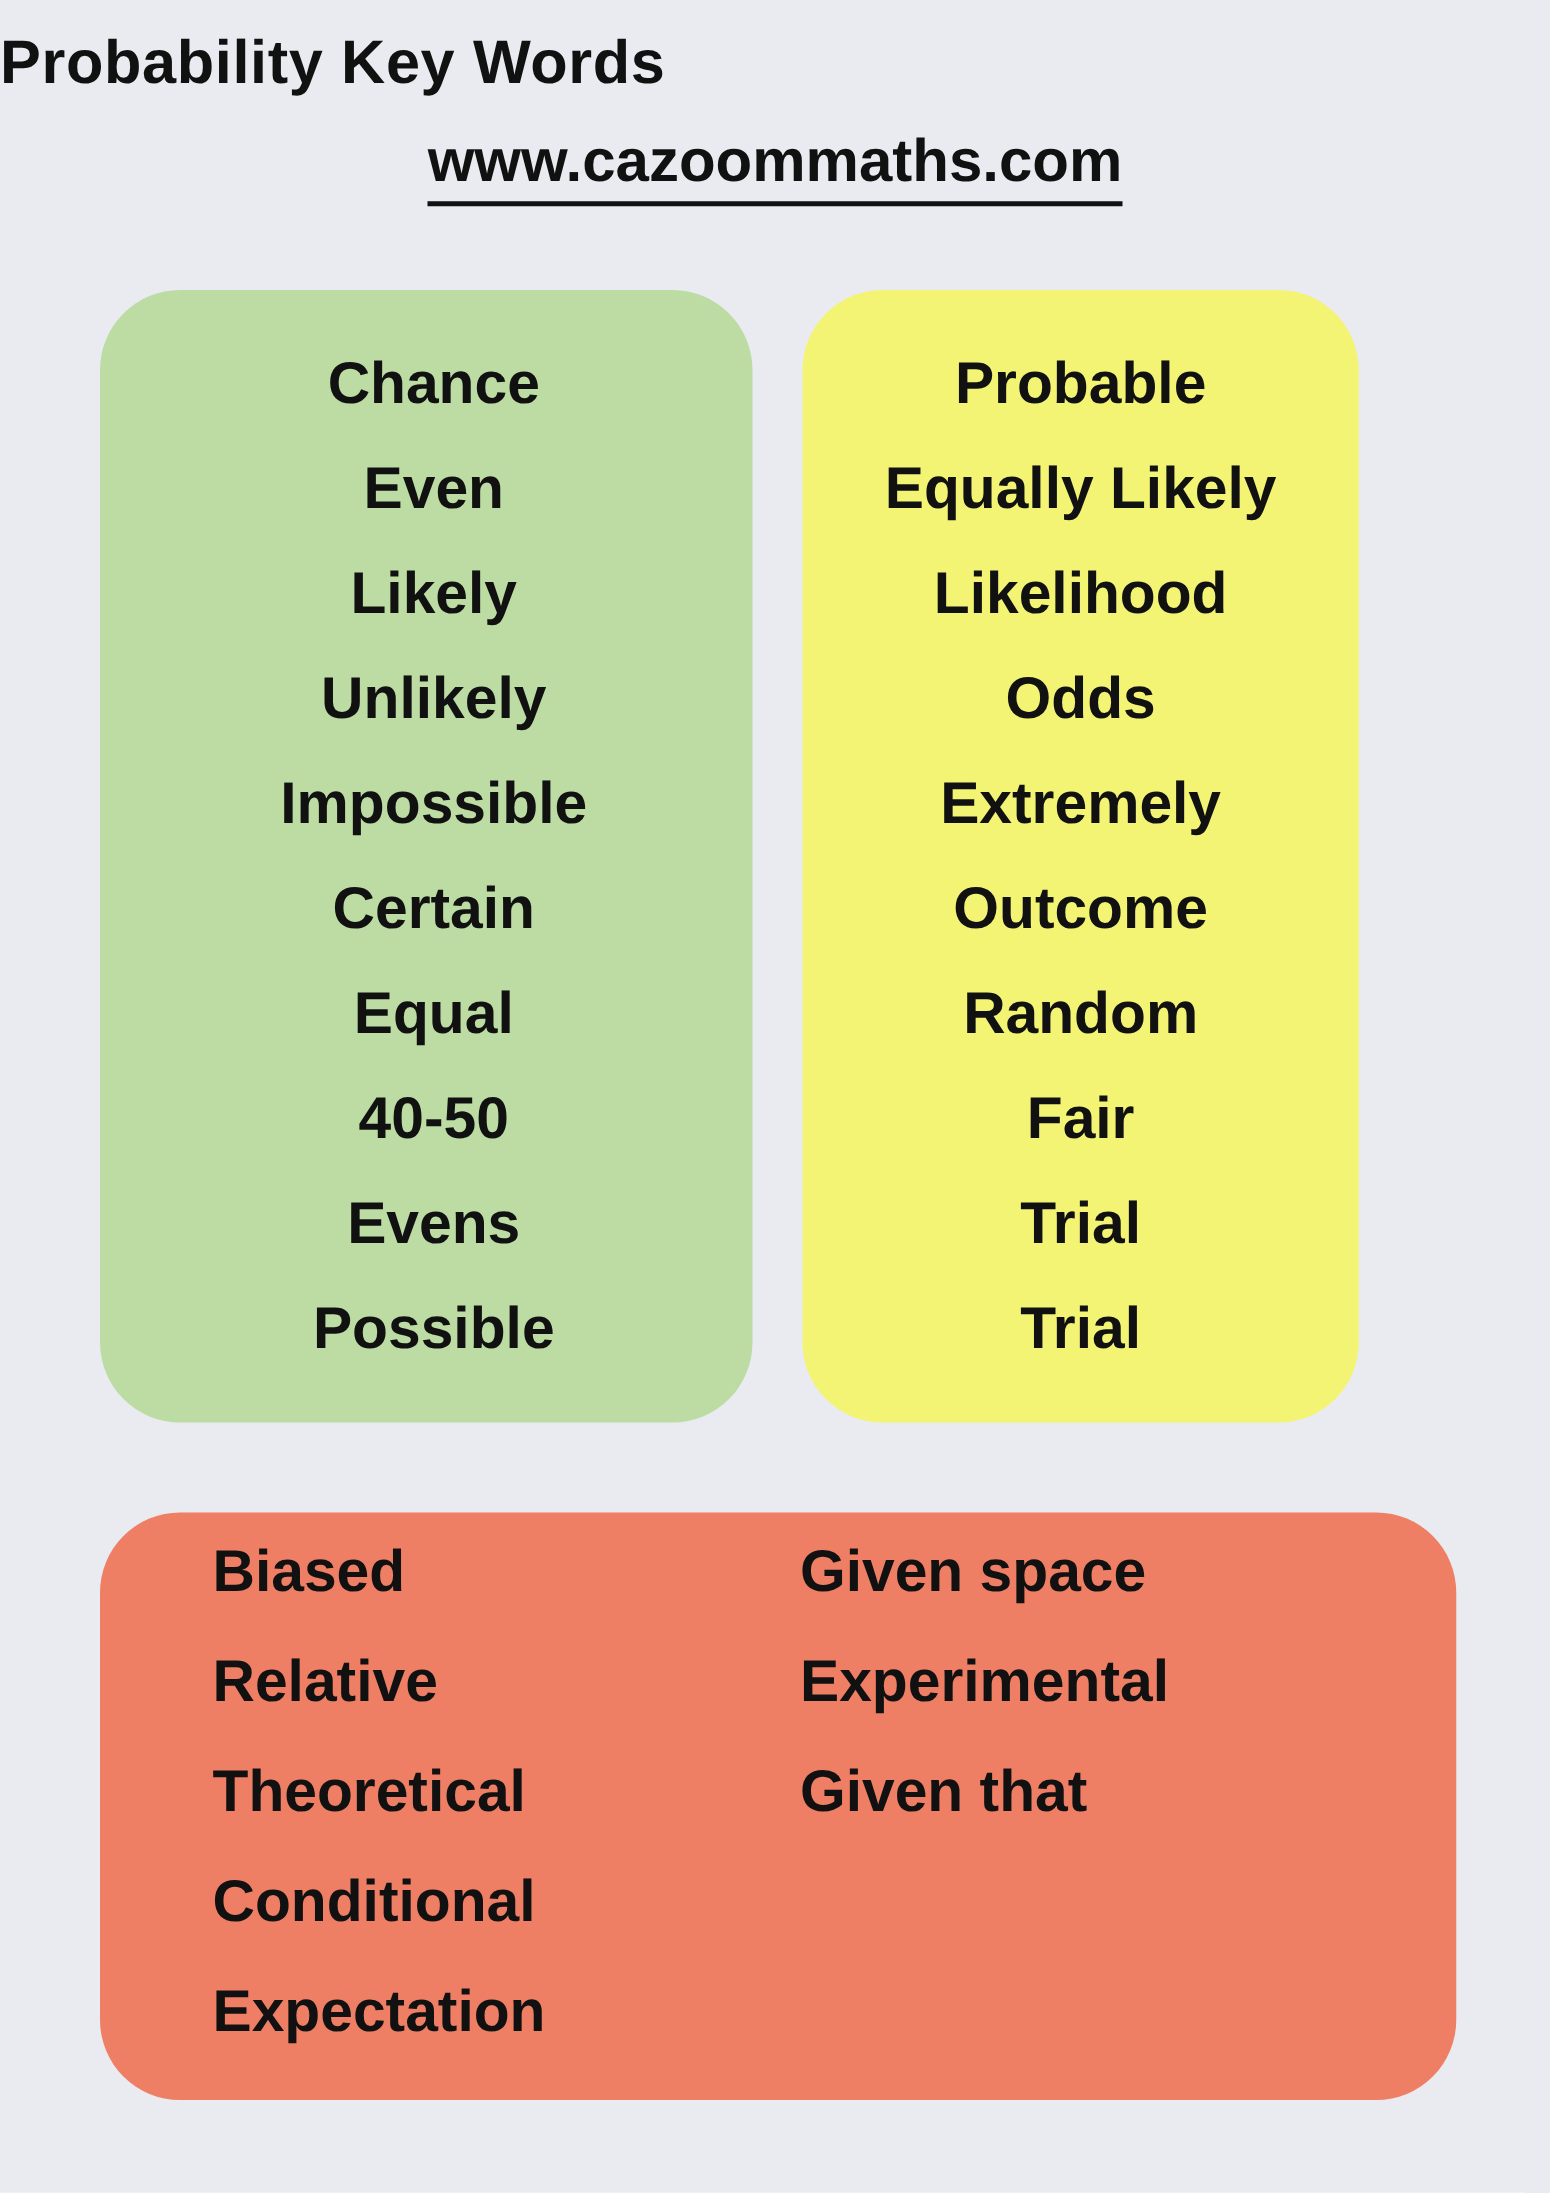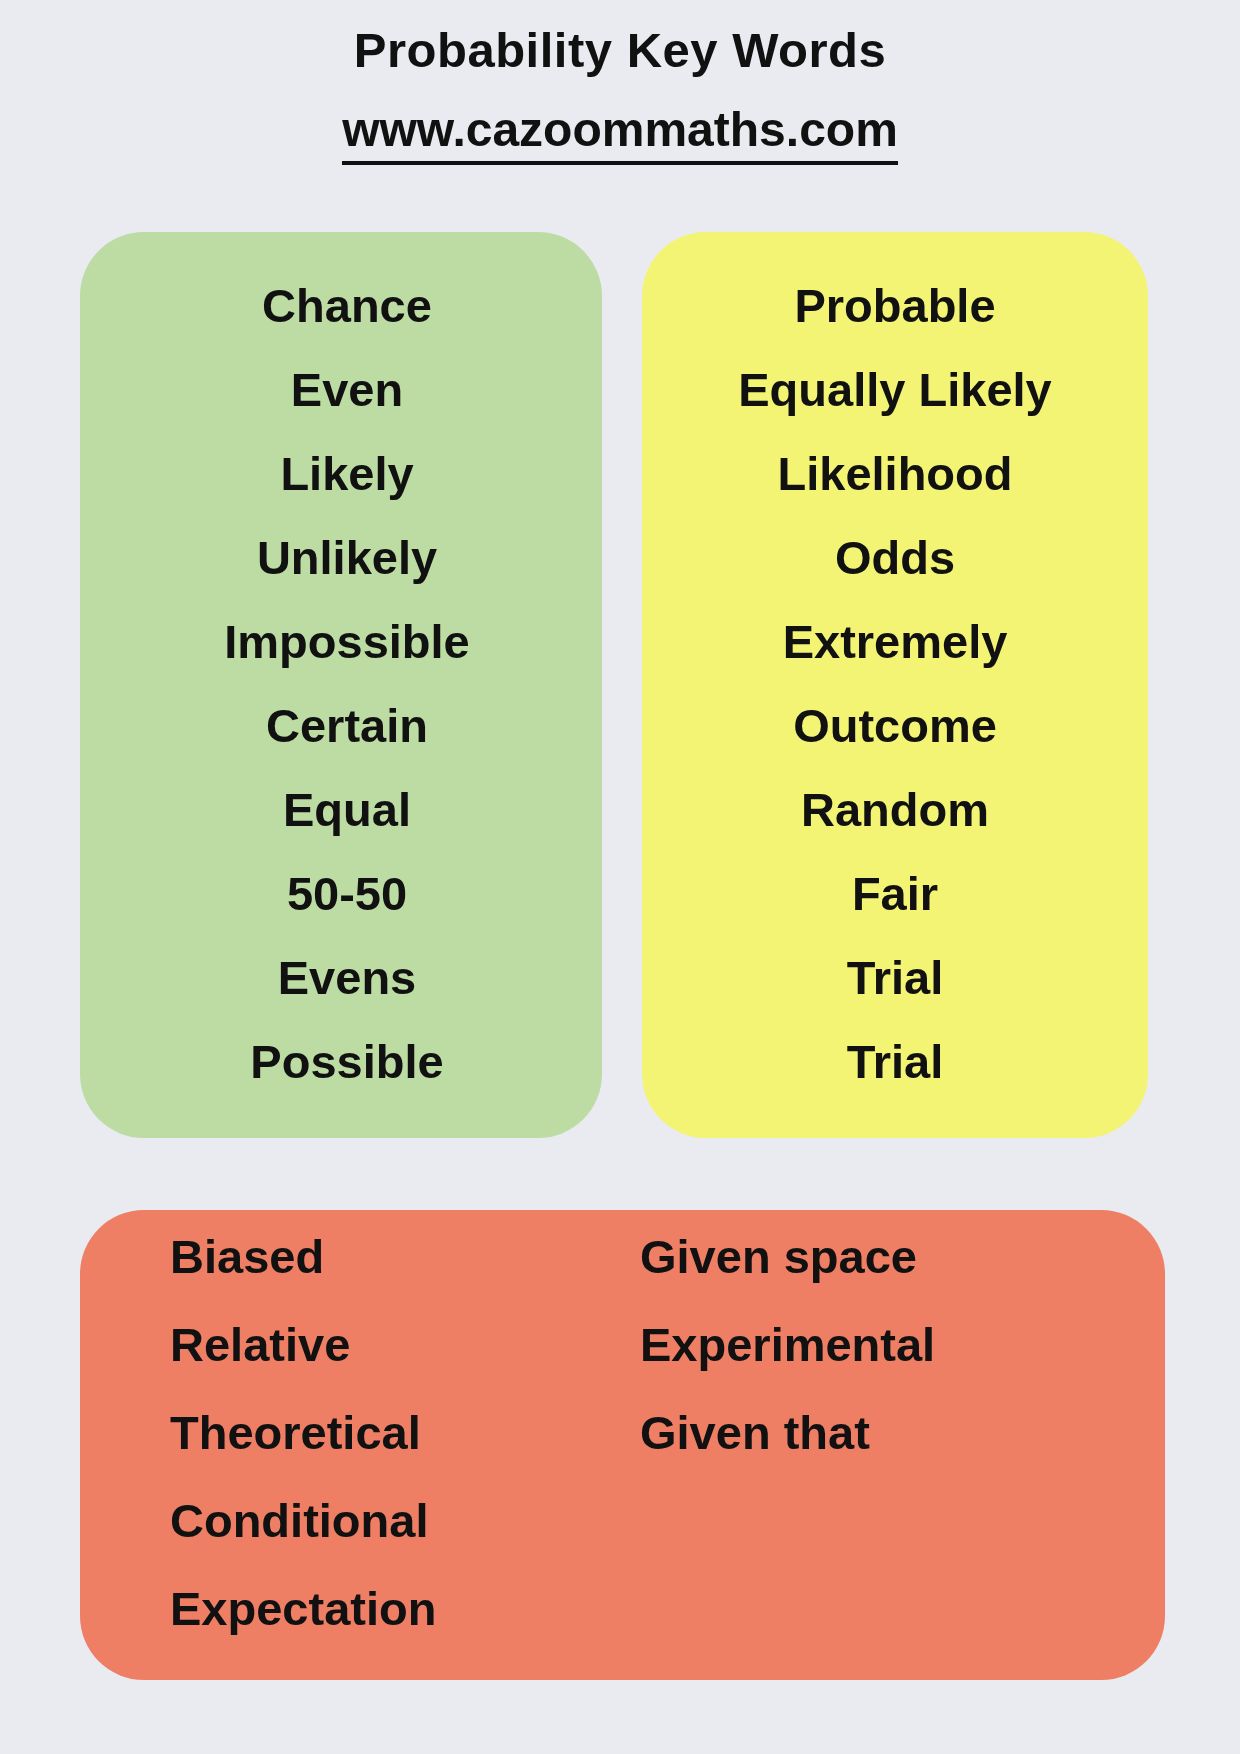--- a/index.html
+++ b/index.html
@@ -6,21 +6,21 @@
   .page {
     position:relative;
     width:1240px; height:1754px;
     background:#e9ebf0;
     font-family:"Liberation Sans","DejaVu Sans",sans-serif;
     color:#111;
     overflow:hidden;
   }
   .title {
     position:absolute; left:0; right:0; top:22px;
-    text-align:center;
+    text-align:left;
     font-size:49px; font-weight:700;
     letter-spacing:0.5px;
   }
   .url-wrap {
     position:absolute; left:0; right:0; top:102px;
     text-align:center;
   }
   .url {
     display:inline-block;
     font-size:48px; font-weight:700;
@@ -39,21 +39,21 @@
     line-height:60px;
     white-space:nowrap;
   }
   .box-green {
     left:80px; top:232px; width:522px; height:906px;
     display:flex; flex-direction:column; justify-content:space-between;
     padding:44px 8px 46px 8px;
     text-align:center;
   }
   .box-yellow {
-    left:642px; top:232px; width:506px; height:906px;
+    left:642px; top:232px; width:445px; height:906px;
     display:flex; flex-direction:column; justify-content:space-between;
     padding:44px 8px 46px 8px;
     text-align:center;
   }
   .box-red {
     left:80px; top:1210px; width:1085px; height:470px;
   }
   .red-col {
     position:absolute; top:17px;
     display:flex; flex-direction:column; gap:28px;
@@ -74,21 +74,21 @@
   </div>
 
   <div class="box box-green" style="background: rgb(188, 220, 163); padding-left: 20px;">
     <div class="word">Chance</div>
     <div class="word">Even</div>
     <div class="word">Likely</div>
     <div class="word">Unlikely</div>
     <div class="word">Impossible</div>
     <div class="word">Certain</div>
     <div class="word">Equal</div>
-    <div class="word">50-50</div>
+    <div class="word">40-50</div>
     <div class="word">Evens</div>
     <div class="word">Possible</div>
   </div>
 
   <div class="box box-yellow" style="background: rgb(243, 244, 115);">
     <div class="word">Probable</div>
     <div class="word">Equally Likely</div>
     <div class="word">Likelihood</div>
     <div class="word">Odds</div>
     <div class="word">Extremely</div>

